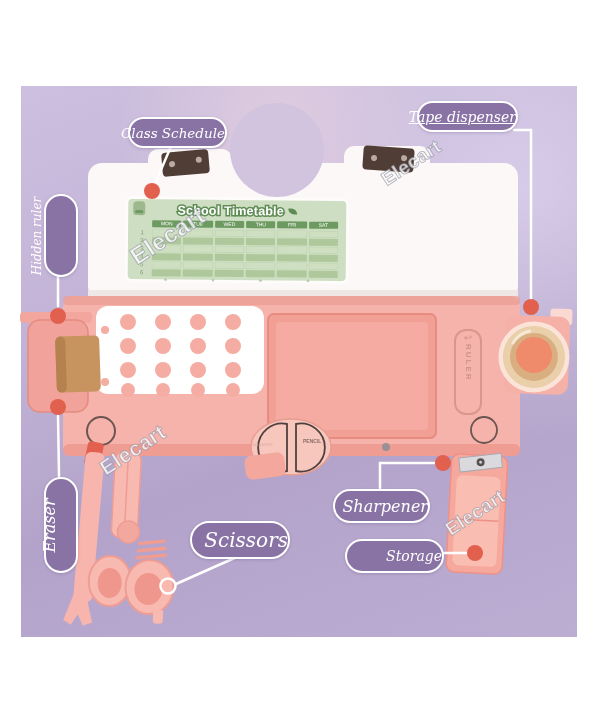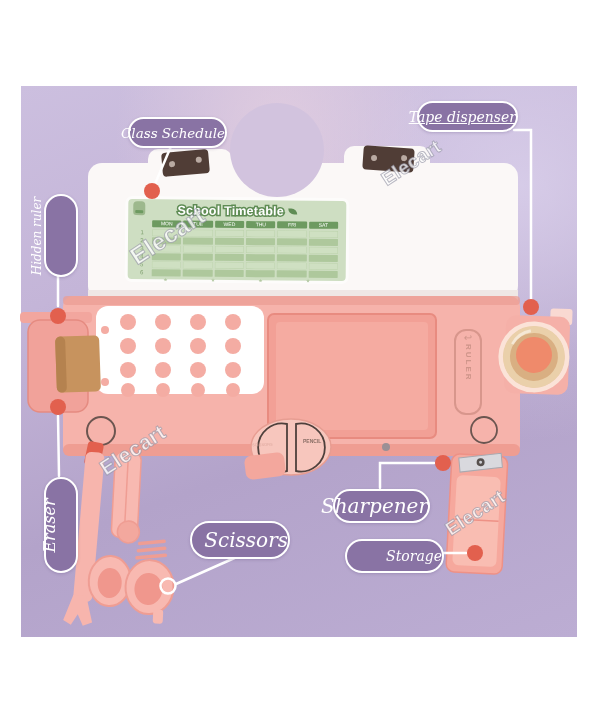--- a/index.html
+++ b/index.html
@@ -297,21 +297,21 @@
     </div>
 
   <div class="pill vert" style="left:44px;top:477px;width:30px;height:92px;font-size:16px;">
     <span>Eraser</span>
     </div>
 
   <div class="pill" style="left:190px;top:521px;width:96px;height:34px;font-size:20px;">
     <span>Scissors</span>
     </div>
 
-  <div class="pill" style="left:333px;top:489px;width:93px;height:30px;font-size:20px;">
+  <div class="pill" style="left:333px;top:489px;width:93px;height:30px;font-size:16px;">
     <span>Sharpener</span>
     </div>
 
   <div class="pill" style="left:345px;top:539px;width:95px;height:30px;font-size:14px;">
     <span>Storage</span>
     </div>
 
   <div class="wm" style="left:378px;top:152px;font-size:19px;">Elecart</div>
   <div class="wm" style="left:126px;top:222px;font-size:24px;">Elecart</div>
   <div class="wm" style="left:96px;top:438px;font-size:21px;">Elecart</div>

